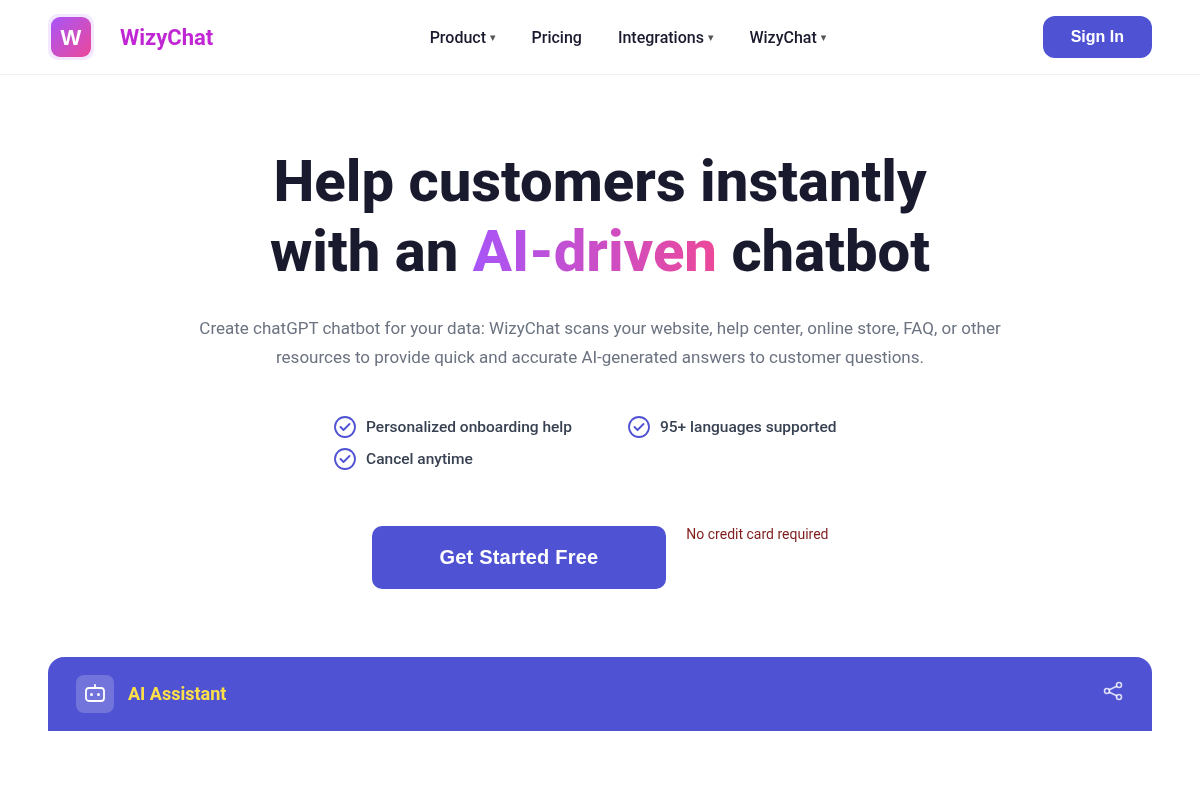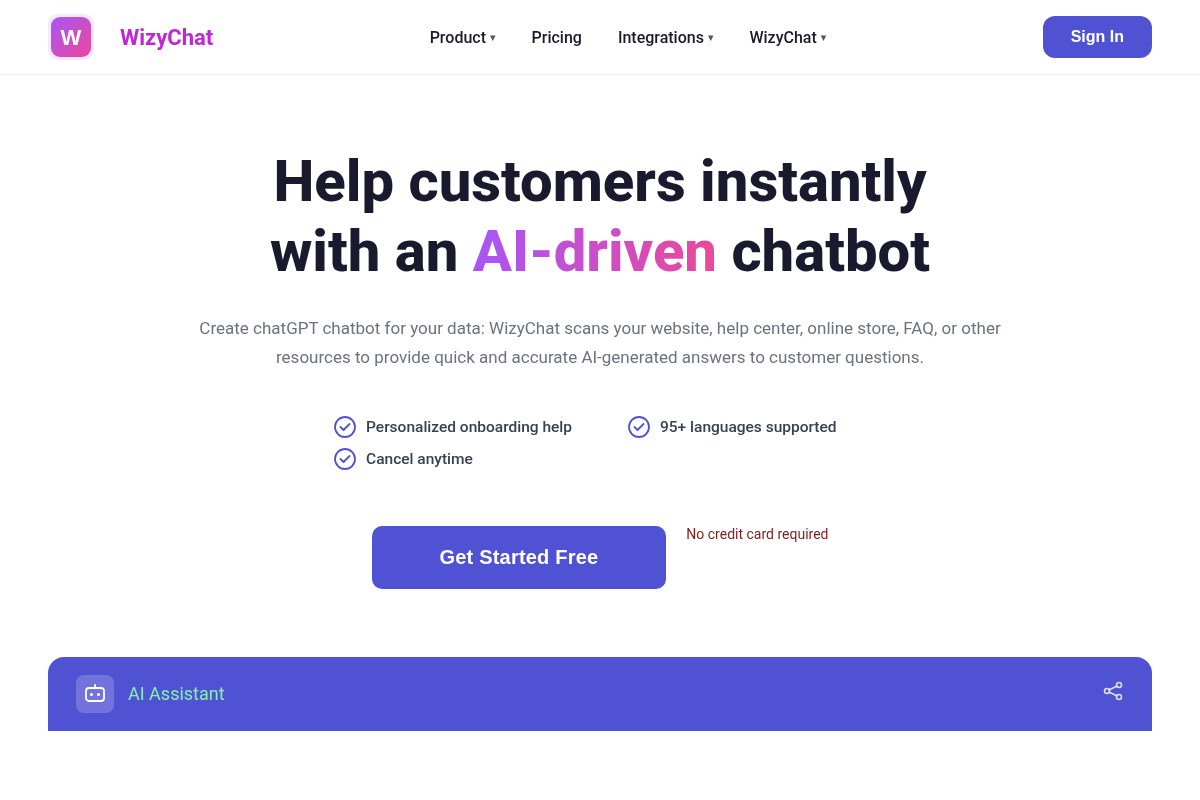--- a/index.html
+++ b/index.html
@@ -192,22 +192,22 @@
       border-radius: 8px;
       display: flex;
       align-items: center;
       justify-content: center;
       color: white;
       font-size: 20px;
     }
 
     .ai-card-title {
       font-size: 18px;
-      font-weight: 400;
-      color: #86efac;
+      font-weight: 700;
+      color: #fde047;
     }
 
     .ai-card-share {
       color: rgba(255,255,255,0.8);
       font-size: 20px;
       cursor: pointer;
     }
   </style>
 </head>
 <body>

